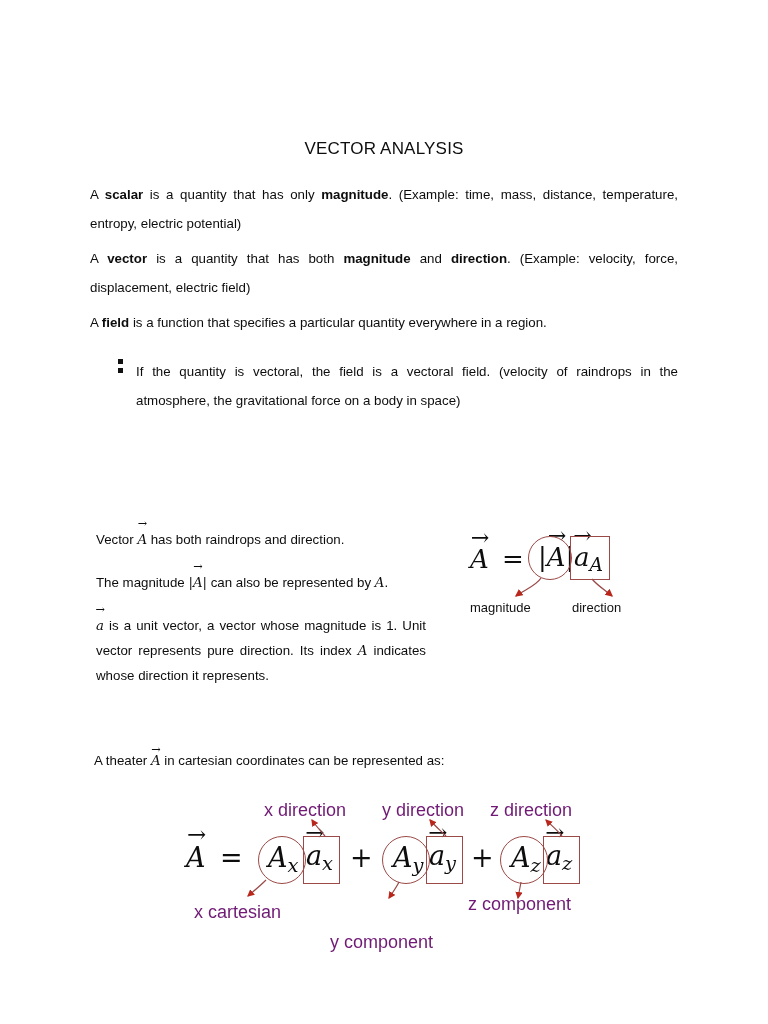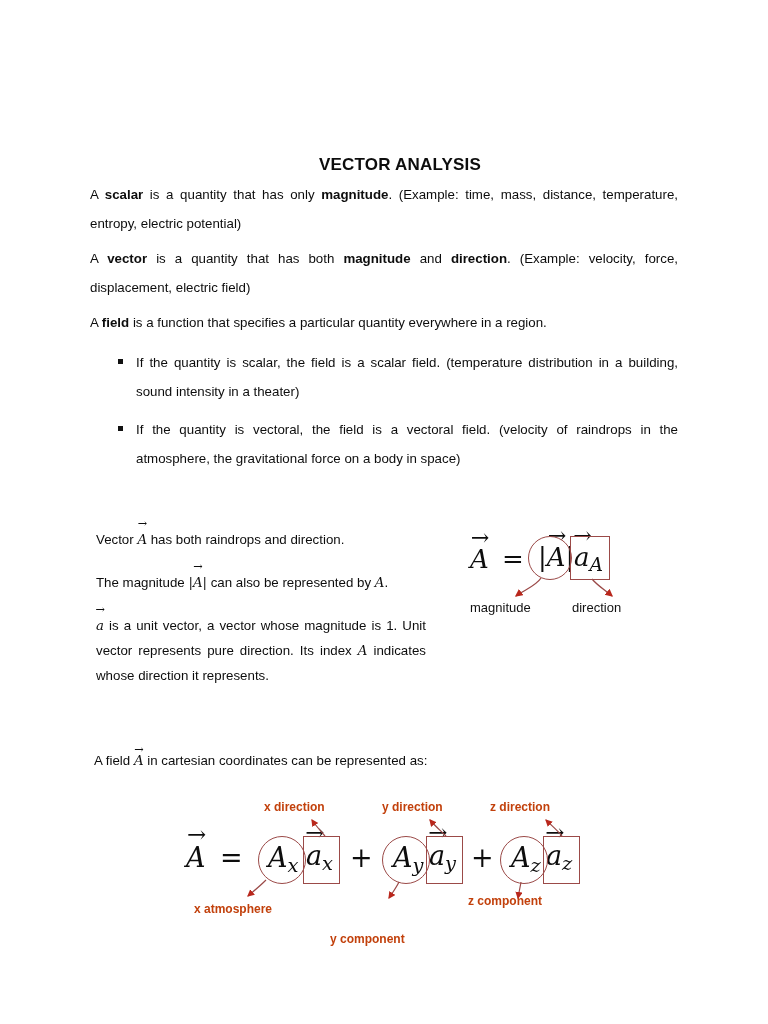--- a/index.html
+++ b/index.html
@@ -24,24 +24,24 @@
 
   .content {
     position: absolute;
     left: 90px;
     top: 0;
     width: 588px;
   }
 
   h1.doc-title {
     font-size: 17px;
-    font-weight: bold;
+    font-weight: normal;
     text-align: center;
     letter-spacing: 0.2px;
-    margin: 16px;
+    margin: 0;
     position: absolute;
     left: 0;
     top: 139px;
     width: 588px;
   }
 
   p.para {
     font-size: 13.3px;
     line-height: 29px;
     text-align: justify;
@@ -148,24 +148,23 @@
     width: 400px;
     height: 135px;
   }
   .f2-eq {
     position: absolute;
     font-family: "DejaVu Serif", serif;
     font-size: 27px;
   }
   .dirlbl, .complbl {
     position: absolute;
-    font-size: 12px;
+    font-size: 18px;
     white-space: nowrap;
-    color: #c2410c;
-    font-weight: bold;
+    color: #701a75;
   }
   svg.ann { position: absolute; left: 0; top: 0; overflow: visible; }
 </style>
 </head>
 <body>
 
 <div class="page">
   <div class="content">
 
     <h1 class="doc-title">VECTOR ANALYSIS</h1>
@@ -178,21 +177,20 @@
       <span>A </span><b>vector</b><span> is a quantity that has both </span><b>magnitude</b><span> and </span><b>direction</b><span>. (Example: velocity, force, displacement, electric field)</span>
     </p>
 
     <p class="para p3">
       <span>A </span><b>field</b><span> is a function that specifies a particular quantity everywhere in a region.</span>
     </p>
 
     <ul class="bullets">
       <li>
         <span class="sq"></span>
-        <span>If the quantity is scalar, the field is a scalar field. (temperature distribution in a building, sound intensity in a theater)</span>
       </li>
       <li>
         <span class="sq"></span>
         <span>If the quantity is vectoral, the field is a vectoral field. (velocity of raindrops in the atmosphere, the gravitational force on a body in space)</span>
       </li>
     </ul>
   </div>
 
   <div class="mid-text">
     <div class="blk line">
@@ -232,21 +230,21 @@
       </defs>
       <path d="M79,54 C74,62 62,66 54,72" stroke="#9b4a48" stroke-width="1.3" fill="none" marker-end="url(#ah1)"></path>
       <path d="M130,55 C136,62 143,66 150,72" stroke="#9b4a48" stroke-width="1.3" fill="none" marker-end="url(#ah1)"></path>
     </svg>
 
     <div class="lbl" style="left:8px; top:76px;">magnitude</div>
     <div class="lbl" style="left:110px; top:76px;">direction</div>
   </div>
 
   <div class="cart-intro">
-    <span>A field </span><span class="vecwrap mi"><span class="varr">→</span><span>A</span></span><span> in cartesian coordinates can be represented as:</span>
+    <span>A theater </span><span class="vecwrap mi"><span class="varr">→</span><span>A</span></span><span> in cartesian coordinates can be represented as:</span>
   </div>
 
   <div class="formula2">
 
     <div class="dirlbl" style="left:78px; top:8px;">x direction</div>
     <div class="dirlbl" style="left:196px; top:8px;">y direction</div>
     <div class="dirlbl" style="left:304px; top:8px;">z direction</div>
 
     <div class="f2-eq" style="left:0px; top:50px;">
       <span class="vecwrap mi"><span class="varr">→</span><span>A</span></span>
@@ -293,18 +291,18 @@
 
       <path d="M139,44 C134,38 130,34 126,28" stroke="#9b4a48" stroke-width="1.2" fill="none" marker-end="url(#ah2)"></path>
       <path d="M260,44 C254,38 249,34 244,28" stroke="#9b4a48" stroke-width="1.2" fill="none" marker-end="url(#ah2)"></path>
       <path d="M376,44 C371,38 366,34 360,28" stroke="#9b4a48" stroke-width="1.2" fill="none" marker-end="url(#ah2)"></path>
 
       <path d="M80,88 C74,94 69,98 62,104" stroke="#9b4a48" stroke-width="1.2" fill="none" marker-end="url(#ah2)"></path>
       <path d="M213,90 C210,96 207,100 203,106" stroke="#9b4a48" stroke-width="1.2" fill="none" marker-end="url(#ah2)"></path>
       <path d="M335,90 C334,96 333,100 332,106" stroke="#9b4a48" stroke-width="1.2" fill="none" marker-end="url(#ah2)"></path>
     </svg>
 
-    <div class="complbl" style="left:8px; top:110px;">x atmosphere</div>
+    <div class="complbl" style="left:8px; top:110px;">x cartesian</div>
     <div class="complbl" style="left:144px; top:110px;margin-top:30px;">y component</div>
     <div class="complbl" style="left:282px; top:102px;">z component</div>
   </div>
 
 </div>
 
 </body></html>

